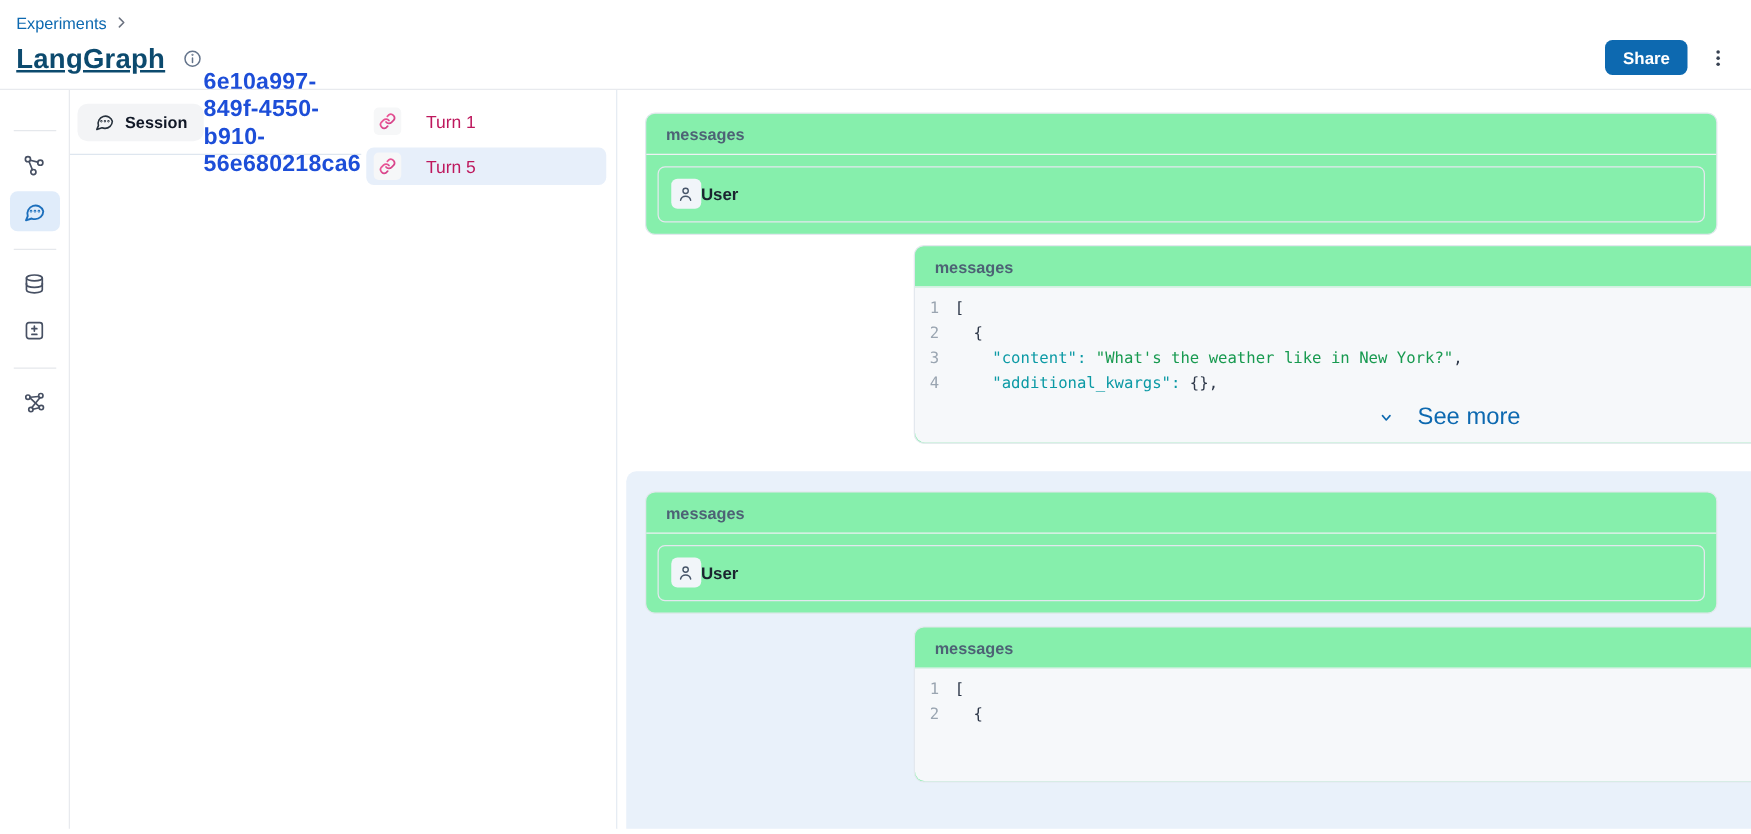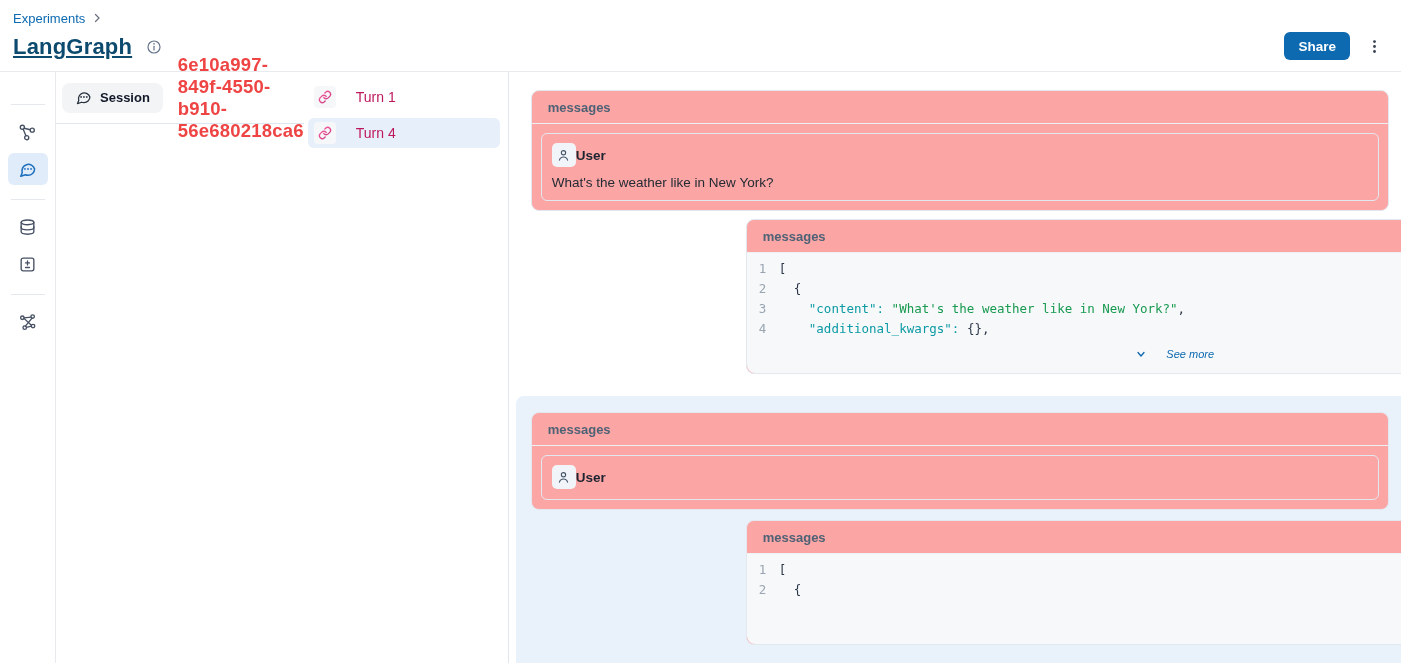--- a/index.html
+++ b/index.html
@@ -32,39 +32,39 @@
   .rail-item.selected { background:#e0ecfa; }
   .rail-item.selected svg { stroke:#1c6fbc; stroke-width:1.9; }
 
   .main-col { flex:1; display:flex; min-width:0; }
 
   .session-bar { height:52px; display:flex; align-items:center; padding-left:6px; border-bottom:1px solid #dee6ef; }
   .session-badge { display:flex; align-items:center; gap:8px; background:#f3f4f6; border-radius:8px;
     height:30px; padding:0 13px; }
   .session-badge svg { width:17px; height:17px; stroke:#27313c; fill:none; stroke-width:1.8; stroke-linecap:round; stroke-linejoin:round; }
   .session-badge-label { font-size:13px; font-weight:600; color:#111827; }
-  .session-id { margin-left:15px; font-size:18.5px; font-weight:700; color:#ef4444; letter-spacing:.2px; }
+  .session-id { font-size:18.5px; font-weight:700; color:#1d4ed8; letter-spacing:.2px; }
 
   .content-row { flex:1; display:flex; min-height:0; }
 
   
   .turns-panel { width:205px; border-right:1px solid #dee6ef; padding:10px 8px 0 4px; }
   .turn-item { display:flex; align-items:center; height:30px; border-radius:6px; padding-left:6px; margin-bottom:6px; cursor:pointer; }
   .turn-item.selected { background:#e7effa; }
   .turn-icon-box { width:22px; height:22px; border-radius:4px; background:#f6f7f8; display:flex; align-items:center; justify-content:center; }
   .turn-icon-box svg { width:14px; height:14px; fill:none; stroke-width:2.4; stroke-linecap:round; stroke-linejoin:round; }
   .turn-label { margin-left:20px; font-size:14px; color:#be185d; }
 
   
   .canvas { flex:1; min-width:0; padding-top:18px; overflow:hidden; position:relative; background:#ffffff; }
   .group { position:relative; }
   .group-1 { margin:0 0 0 22px; }
   .group-2 { margin:22px 0 0 7px; margin-right:22px; background:#e9f1fa; border-radius:8px; padding:16px 0 30px 0; height:420px; }
 
-  .card { width:858px; background:#fca5a5; border:1px solid #e3e8ee; border-radius:8px; }
+  .card { width:858px; background:#86efac; border:1px solid #e3e8ee; border-radius:8px; }
   .card-header { height:33px; display:flex; align-items:center; padding:0 16px; font-size:13px; font-weight:700;
     color:#4d6275; border-bottom:1px solid #eef1f4; }
   .msg-body { padding:9px; }
   .inner-card { border:1px solid #e3e8ee; border-radius:6px; padding:9px 10px 10px 10px; }
   .role-row { display:flex; align-items:center; gap:0; }
   .avatar-box { width:24px; height:24px; border-radius:5px; background:#f1f5f9; display:flex; align-items:center; justify-content:center; }
   .avatar-box svg { width:15px; height:15px; stroke:#475569; fill:none; stroke-width:1.8; stroke-linecap:round; stroke-linejoin:round; }
   .role-label { font-size:13.5px; font-weight:700; color:#1b2430; }
   .msg-text { margin-top:8px; font-size:13.5px; color:#242b33; }
 
@@ -73,21 +73,21 @@
   .group-2 .code-card { margin-left:230px; margin-top:10px; }
 
   .code-area { position:relative; background:#f6f8fa; border-radius:0 0 8px 8px; padding:6px 0 0 0; }
   .code-line { display:flex; line-height:20px; font-family:"DejaVu Sans Mono", monospace; font-size:12.5px; }
   .ln { width:32px; text-align:left; padding-left:12px; color:#9aa5b1; flex:none; }
   .lc { white-space:pre; }
   .tok-p { color:#2d3748; }
   .tok-key { color:#0c9aa5; }
   .tok-str { color:#189a50; }
   .see-more-row { text-align:center; padding:7px 0 9px 0; }
-  .see-more-link { display:inline-flex; align-items:center; gap:19px; color:#0d69b0; font-size:11px; cursor:pointer;font-style:italic; }
+  .see-more-link { display:inline-flex; align-items:center; gap:19px; color:#0d69b0; font-size:19px; cursor:pointer; }
   .see-more-link svg { width:12px; height:12px; stroke:#0d69b0; }
   .copy-icon { position:absolute; top:10px; right:14px; width:17px; height:17px; cursor:pointer; }
   .copy-icon svg { width:17px; height:17px; stroke:#56606b; stroke-width:1.8; fill:none; }
 
   .view-trace-button { position:absolute; top:17px; right:11px; background:#f97316; border:1px solid #cbd5e1;
     border-radius:6px; height:24px; padding:0 11px; font-size:13px; color:#334155; cursor:pointer; font-family:inherit; }
 
   
   .scroll-track { width:19px; background:#f4f6f8; border-left:1px solid #e5e9ed; position:relative; }
   .scroll-thumb { position:absolute; top:2px; left:3px; width:11px; height:307px; background:#b6bcc3; border-radius:6px; }
@@ -206,42 +206,41 @@
               </span>
               <span class="turn-label">Turn 1</span>
             </div>
             <div class="turn-item selected">
               <span class="turn-icon-box">
                 <svg viewBox="0 0 24 24" stroke="url(#linkGrad)">
                   <path d="M10 13a5 5 0 0 0 7.5.5l3-3a5 5 0 0 0-7-7l-1.7 1.7"></path>
                   <path d="M14 11a5 5 0 0 0-7.5-.5l-3 3a5 5 0 0 0 7 7l1.7-1.7"></path>
                 </svg>
               </span>
-              <span class="turn-label">Turn 4</span>
+              <span class="turn-label">Turn 5</span>
             </div>
           </div>
       </aside>
 
       <div class="canvas">
 
         <section class="group group-1">
           <div class="card msg-card">
             <div class="card-header">messages</div>
             <div class="msg-body">
               <div class="inner-card">
                 <div class="role-row">
                   <span class="avatar-box">
                     <svg viewBox="0 0 24 24">
                       <circle cx="12" cy="7.5" r="3.4"></circle>
                         <path d="M5.5 19.5c.8-3.3 3.4-5.1 6.5-5.1s5.7 1.8 6.5 5.1"></path>
                     </svg>
                   </span>
                   <span class="role-label">User</span>
                 </div>
-                <div class="msg-text">What's the weather like in New York?</div>
               </div>
             </div>
           </div>
 
           <div class="card code-card">
             <div class="card-header">messages</div>
             <div class="code-area">
               <span class="copy-icon">
                 <svg viewBox="0 0 24 24">
                     <rect x="8.5" y="3.5" width="11" height="11" rx="1.5"></rect>

